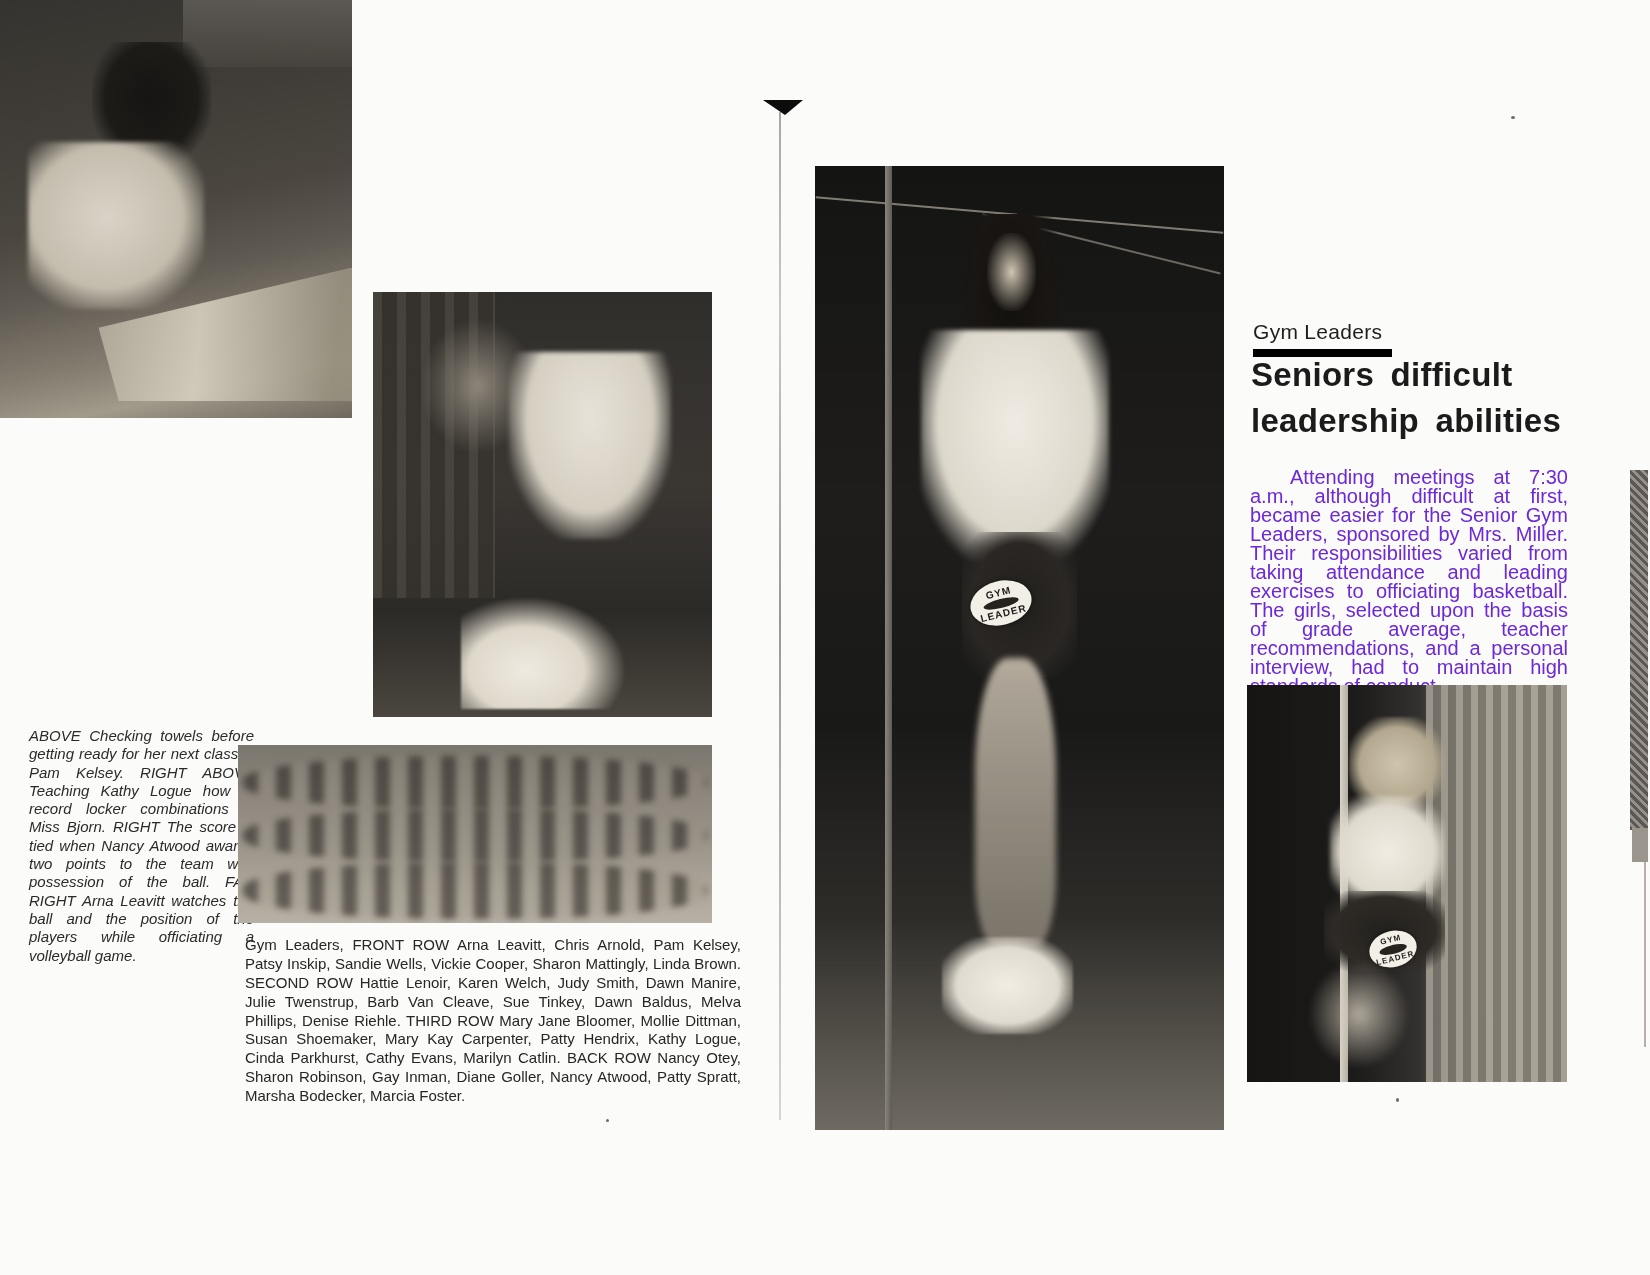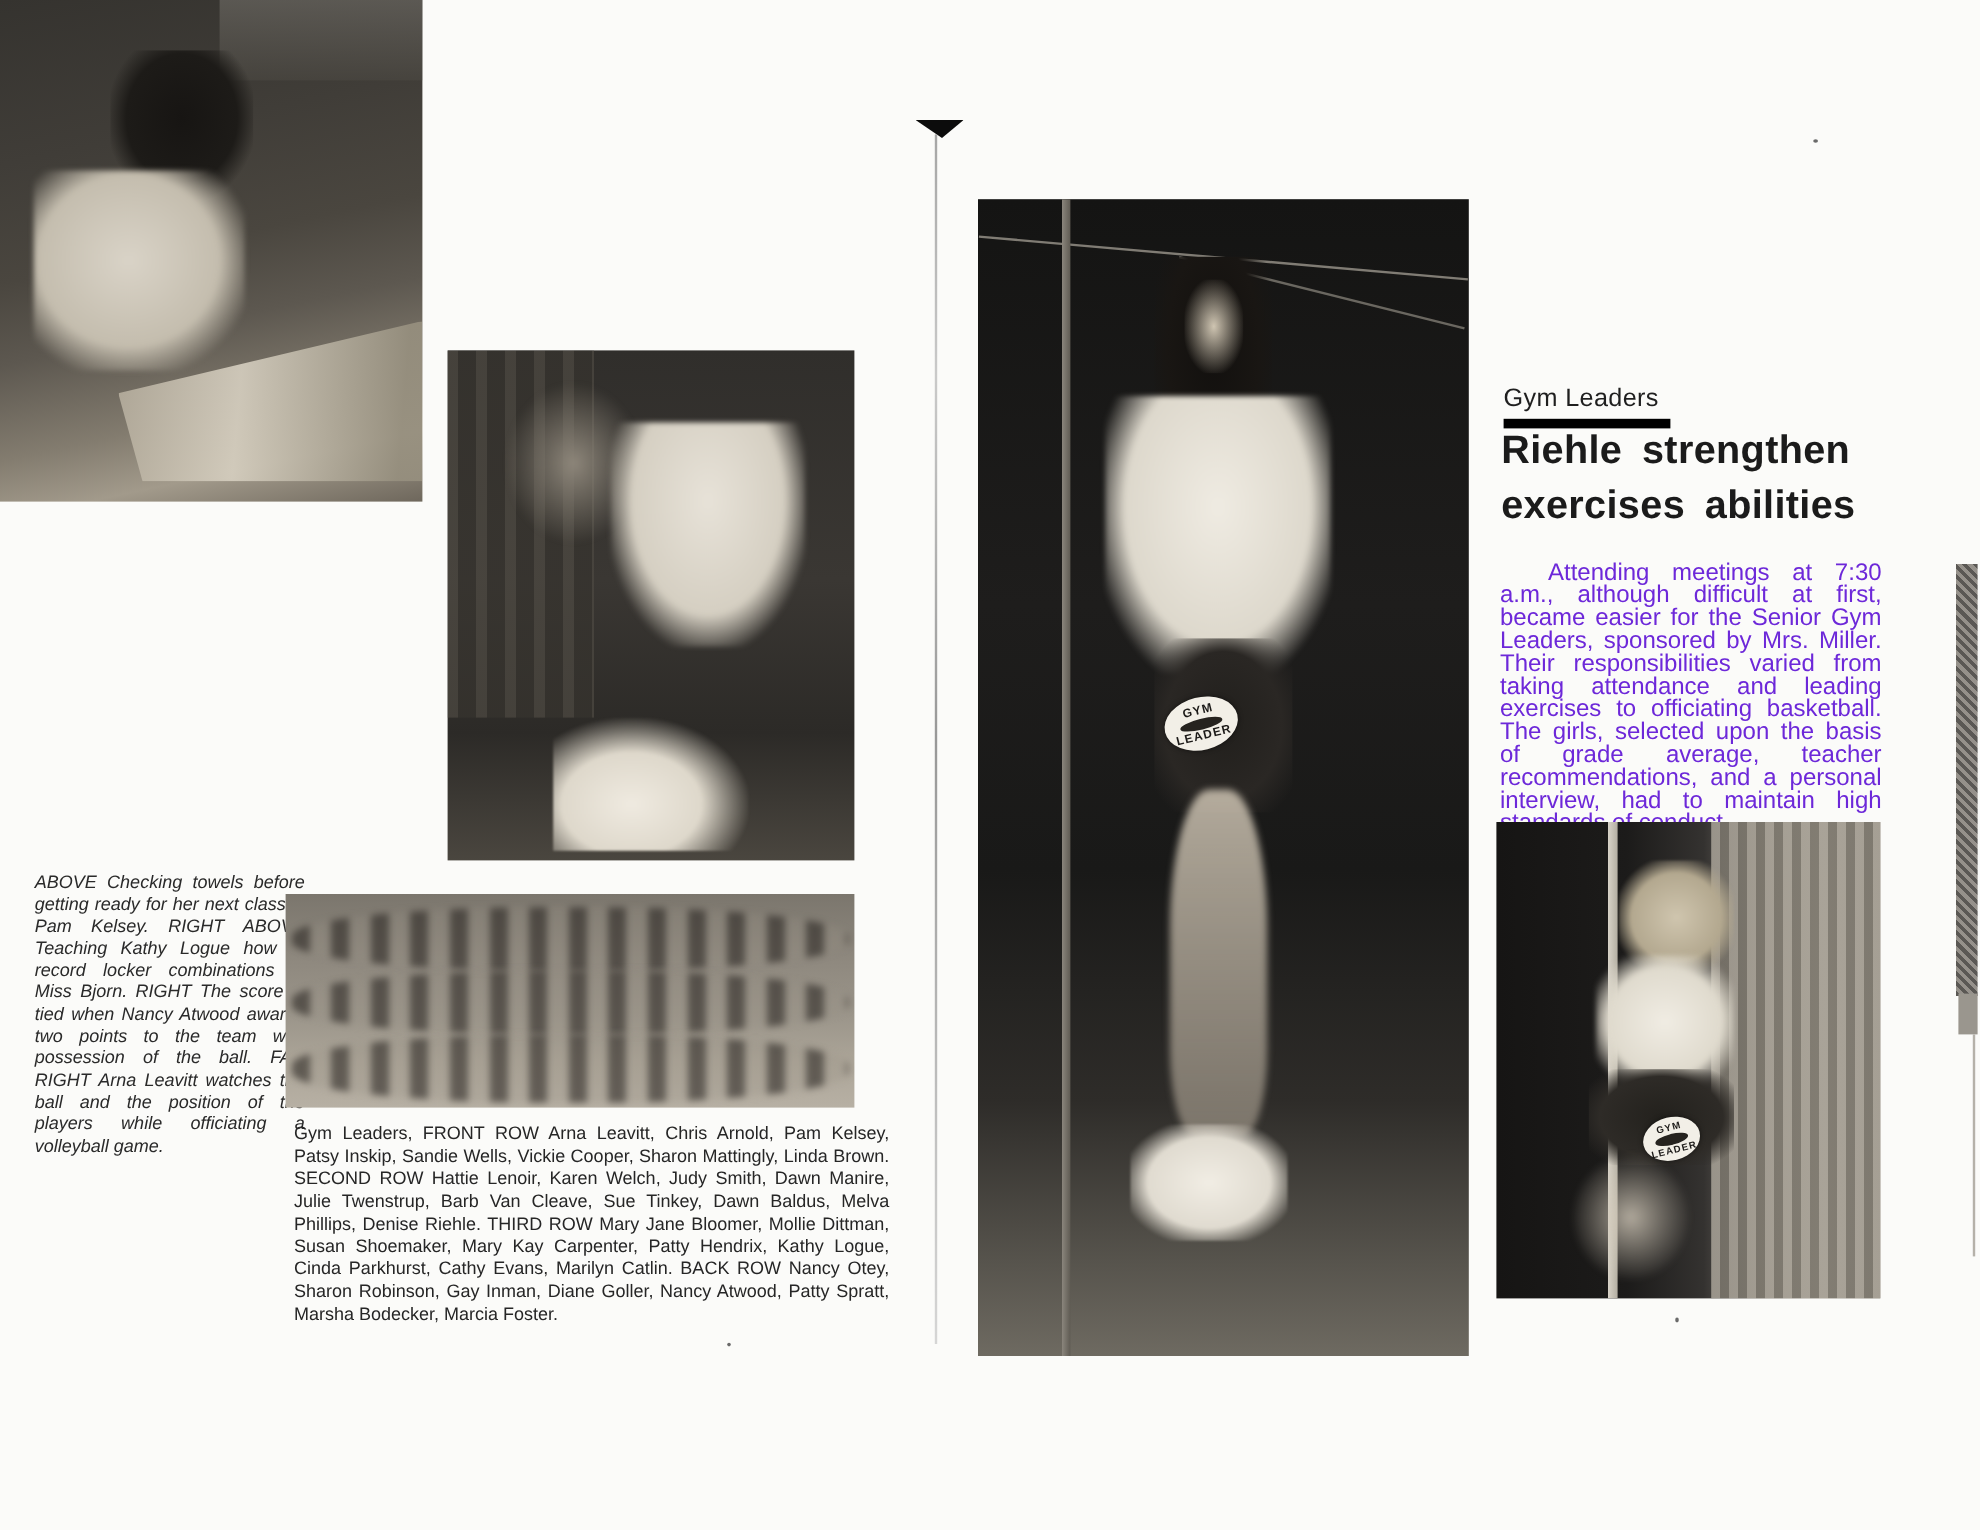--- a/index.html
+++ b/index.html
@@ -153,22 +153,22 @@
   <div class="badge" id="badge-standing">
     <span>GYM</span>
     <span class="lens"></span>
     <span>LEADER</span>
   </div>
 </div>
 
 <div class="abs" id="section-label">Gym Leaders</div>
 
 <div class="abs" id="headline">
-  <div>Riehle strengthen</div>
-  <div>exercises abilities</div>
+  <div>Seniors difficult</div>
+  <div>leadership abilities</div>
 </div>
 
 <div class="abs" id="body-copy">Attending meetings at 7:30 a.m., although difficult at first, became easier for the Senior Gym Leaders, sponsored by Mrs. Miller. Their responsibilities varied from taking attendance and leading exercises to officiating basketball. The girls, selected upon the basis of grade average, teacher recommendations, and a personal interview, had to maintain high standards of conduct.</div>
 
 <div class="photo" id="photo-climbing">
   <div class="p4-curtain"></div>
   <div class="p4-pole"></div>
   <div class="p4-hair"></div>
   <div class="p4-shirt"></div>
   <div class="p4-shorts"></div>

